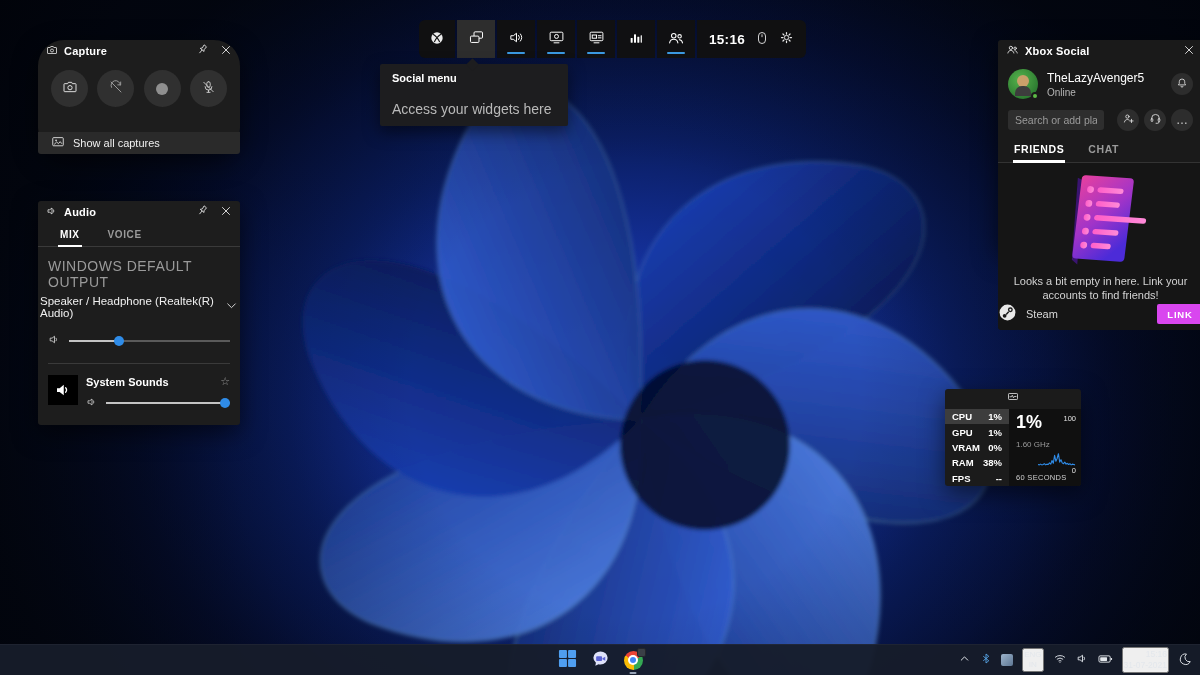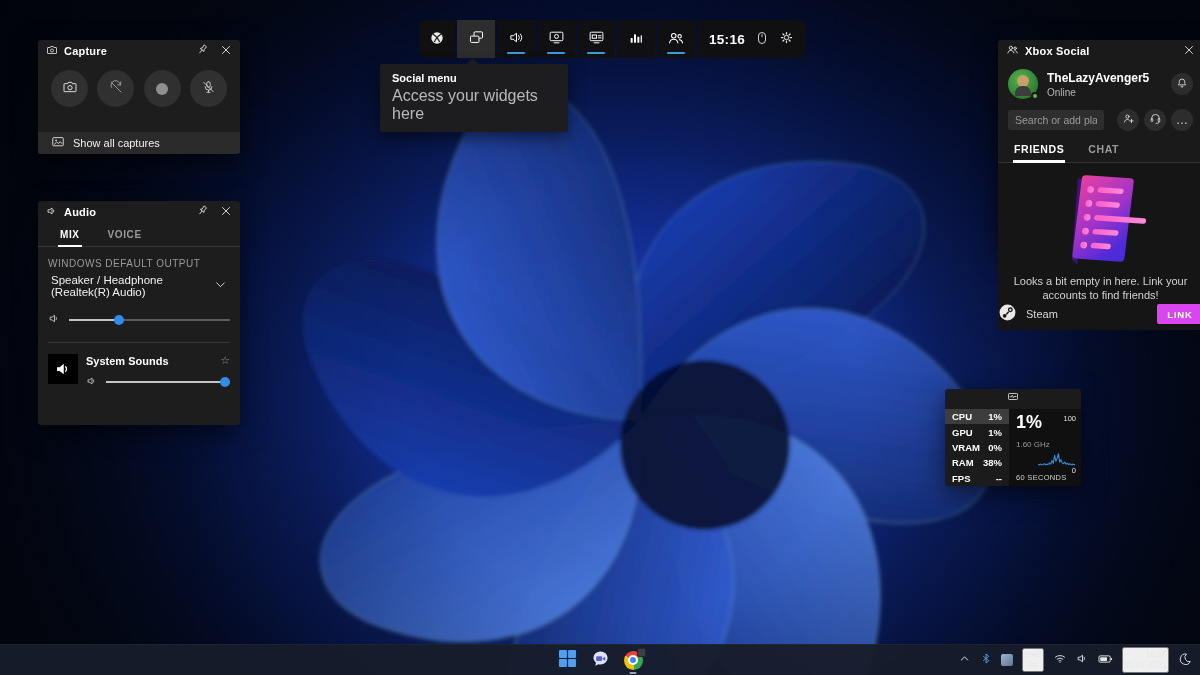--- a/index.html
+++ b/index.html
@@ -33,39 +33,39 @@
     transform:translateX(-50%); width:18px; height:2px; border-radius:1px; background:#3b99e0; }
   .gb .clockseg { display:flex; align-items:center; gap:11px; padding:0 12px;
     background:rgba(17,17,17,.96); border-radius:0 6px 6px 0; }
   .gb .time { font-size:13.5px; font-weight:700; letter-spacing:.3px; }
   
   .tip { position:absolute; left:380px; top:64px; width:188px; background:#1d1d1f;
     padding:8px 12px 9px; box-shadow:0 6px 16px rgba(0,0,0,.5); border-radius:2px; }
   .tip::before { content:""; position:absolute; top:-4px; left:88px; width:9px; height:9px;
     background:#1d1d1f; transform:rotate(45deg); }
   .tip .t1 { font-size:11px; font-weight:700; }
-  .tip .t2 { font-size:16px; color:#b9b9b9; margin-top:3px; }
-  
-  .capture { left:38px; top:40px; width:202px; height:114px; }
+  .tip .t2 { font-size:14px; color:#b9b9b9; margin-top:17px; }
+  
+  .capture { left:38px; top:40px; width:202px; height:114px;border-radius:26px; }
   .cap-btns { display:flex; justify-content:space-between; padding:8px 13px 0; }
   .circlebtn { width:37px; height:37px; border-radius:50%; background:#303030; border:none;
     display:flex; align-items:center; justify-content:center; cursor:pointer; }
   .rec-dot { width:12px; height:12px; border-radius:50%; background:#8f8f8f; }
   .cap-bottom { margin-top:auto; height:22px; background:#2a2a2a; display:flex; align-items:center;
     gap:8px; padding:0 13px; border:none; cursor:pointer; border-radius:0 0 3px 3px; }
   .cap-bottom span { font-size:11px; color:#efefef; }
   
   .audio { left:38px; top:201px; width:202px; height:224px; }
   .tabs { display:flex; gap:24px; padding:0 20px; border-bottom:1px solid #3a3a3a; height:24px; }
   .tab { background:none; border:none; color:#9a9a9a; font-size:10px; font-weight:700;
     letter-spacing:.6px; position:relative; cursor:pointer; padding:0 2px; }
   .tab.on { color:#fff; }
   .tab.on::after { content:""; position:absolute; left:0; right:0; bottom:-1px; height:2px; background:#fff; }
-  .out-label { font-size:10px; color:#9a9a9a; letter-spacing:.5px; margin:11px 10px 5px; }
-  .device { display:flex; align-items:center; justify-content:flex-end; margin:0 13px; }
+  .out-label { font-size:14px; color:#9a9a9a; letter-spacing:.5px; margin:11px 10px 5px; }
+  .device { display:flex; align-items:center; justify-content:flex-end; margin:0 2px; }
   .device .d { font-size:11.5px; color:#f0f0f0; }
   .sliderrow { display:flex; align-items:center; gap:8px; margin:13px 10px 0; }
   .slider { position:relative; flex:1; height:10px; cursor:pointer; }
   .slider .track { position:absolute; left:0; right:0; top:4px; height:2px; background:#5a5a5a; }
   .slider .fill { height:100%; background:#c4c4c4; width:0; }
   .slider .thumb { position:absolute; top:0; width:10px; height:10px; border-radius:50%;
     background:#2f8ce8; transform:translateX(-50%); }
   .divider { border-top:1px solid #3a3a3a; margin:13px 10px 0; }
   .sysrow { display:flex; gap:8px; margin:11px 10px 0; }
   .sysicon { width:30px; height:30px; background:#000; display:flex; align-items:center;
@@ -76,21 +76,21 @@
   .star { color:#8f8f8f; font-size:11px; background:none; border:none; cursor:pointer; }
   
   .social { left:958px; top:40px; width:205px; height:209px; background:#1a1a1a;margin-left:40px; }
   .profile { display:flex; align-items:center; gap:9px; padding:7px 10px 4px; }
   .avatar { width:30px; height:30px; border-radius:50%; position:relative; flex:none;
     background:radial-gradient(circle at 40% 35%, #56b24c 0%, #2e7d32 70%, #1d5a22 100%); }
   .avatar .head { position:absolute; left:9px; top:6px; width:12px; height:12px; border-radius:50%; background:#caa06a; }
   .avatar .body { position:absolute; left:7px; top:17px; width:16px; height:10px; border-radius:7px 7px 0 0; background:#3d3d3d; }
   .avatar .dot { position:absolute; right:-1px; bottom:-1px; width:8px; height:8px; border-radius:50%;
     background:#5dbb46; border:2px solid #1a1a1a; }
-  .uname { font-size:12px; font-weight:700; }
+  .uname { font-size:12px; font-weight:400; }
   .ustatus { font-size:10px; color:#b5b5b5; margin-top:2px; }
   .roundbtn { width:22px; height:22px; border-radius:50%; background:#2d2d2d; border:none;
     display:flex; align-items:center; justify-content:center; cursor:pointer; flex:none; }
   .searchrow { display:flex; align-items:center; gap:5px; padding:6px 10px 2px; }
   .searchrow input { width:96px; height:20px; background:#2e2e2e; border:none; border-radius:3px;
     color:#ddd; font-size:10.5px; padding:0 7px; font-family:"Liberation Sans", sans-serif; outline:none; }
   .searchrow input::placeholder { color:#9a9a9a; }
   .more { color:#d0d0d0; font-size:12px; line-height:1; }
   .soc-tabs { display:flex; gap:22px; padding:10px 15px 0; border-bottom:1px solid #333; }
   .soc-tab { background:none; border:none; color:#9a9a9a; font-size:10.5px; font-weight:700;

